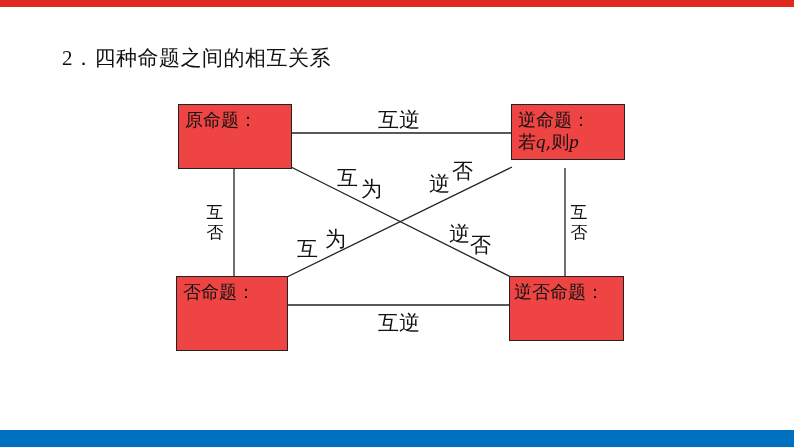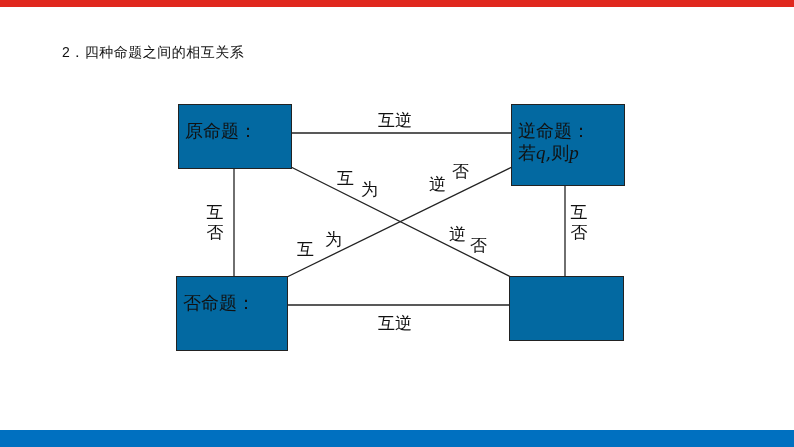--- a/index.html
+++ b/index.html
@@ -1,26 +1,26 @@
 <!DOCTYPE html>
 <html><head>
 <meta charset="utf-8">
 <style>
   html, body { margin:0; padding:0; }
   body { width:794px; height:447px; position:relative; background:#ffffff; overflow:hidden;
          font-family:"DejaVu Serif", "Liberation Serif", serif; color:#111; }
   .top-bar { position:absolute; left:0; top:0; width:794px; height:7px; }
   .bottom-bar { position:absolute; left:0; top:430px; width:794px; height:17px; }
-  .heading { position:absolute; left:62px; top:44px; font-size:14px; letter-spacing:0.5px;
-             font-family:Liberation Sans, sans-serif; }
+  .heading { position:absolute; left:62px; top:44px; font-size:21px; letter-spacing:0.5px;
+             font-family:Liberation Serif, serif; }
   svg.diagram { position:absolute; left:0; top:0; }
-  .box { position:absolute; border:1.5px solid #222; background:#0369a1; box-sizing:border-box;
-         font-size:18px; line-height:22px; padding:15px 0 0 6px; white-space:nowrap; }
+  .box { position:absolute; border:1.5px solid #222; background:#ef4444; box-sizing:border-box;
+         font-size:18px; line-height:22px; padding:4px 0 0 6px; white-space:nowrap; }
   .box .line2 .v { font-style:italic; font-family:"Liberation Serif", serif; font-size:19px; }
-  .lbl { position:absolute; font-size:17px; line-height:18px; white-space:nowrap; }
+  .lbl { position:absolute; font-size:21px; line-height:18px; white-space:nowrap; }
   .vlbl { position:absolute; font-size:17px; line-height:20px; width:18px; text-align:center; }
 </style>
 </head>
 <body>
 
 <div class="top-bar" id="topbar" style="background: rgb(224, 40, 30);"></div>
 
 <div class="heading">2．四种命题之间的相互关系</div>
 
 <svg class="diagram" width="794" height="447">
@@ -31,30 +31,31 @@
     <line x1="565" y1="168" x2="565" y2="276"></line>
     <line x1="291" y1="167" x2="511" y2="277"></line>
     <line x1="512" y1="167" x2="287" y2="277"></line>
   </g>
 </svg>
 
 <div class="box" style="left:178px; top:104px; width:114px; height:65px;">
   <div>原命题：</div>
 </div>
 
-<div class="box" style="left:511px; top:104px; width:114px; height:82px;">
+<div class="box" style="left:511px; top:104px; width:114px; height:56px;">
   <div>逆命题：</div>
   <div class="line2"><span>若</span><span class="v">q</span><span>,则</span><span class="v">p</span></div>
 </div>
 
 <div class="box" style="left:176px; top:276px; width:112px; height:75px;">
   <div>否命题：</div>
 </div>
 
 <div class="box" style="left:509px; top:276px; width:115px; height:65px; padding-left:4px;">
+  <div>逆否命题：</div>
 </div>
 
 <div class="lbl" style="left:378px; top:111px;">互逆</div>
 <div class="lbl" style="left:378px; top:314px;">互逆</div>
 
 <div class="vlbl" style="left:206px; top:202px;">
   <div>互</div>
   <div>否</div>
 </div>
 <div class="vlbl" style="left:570px; top:202px;">

